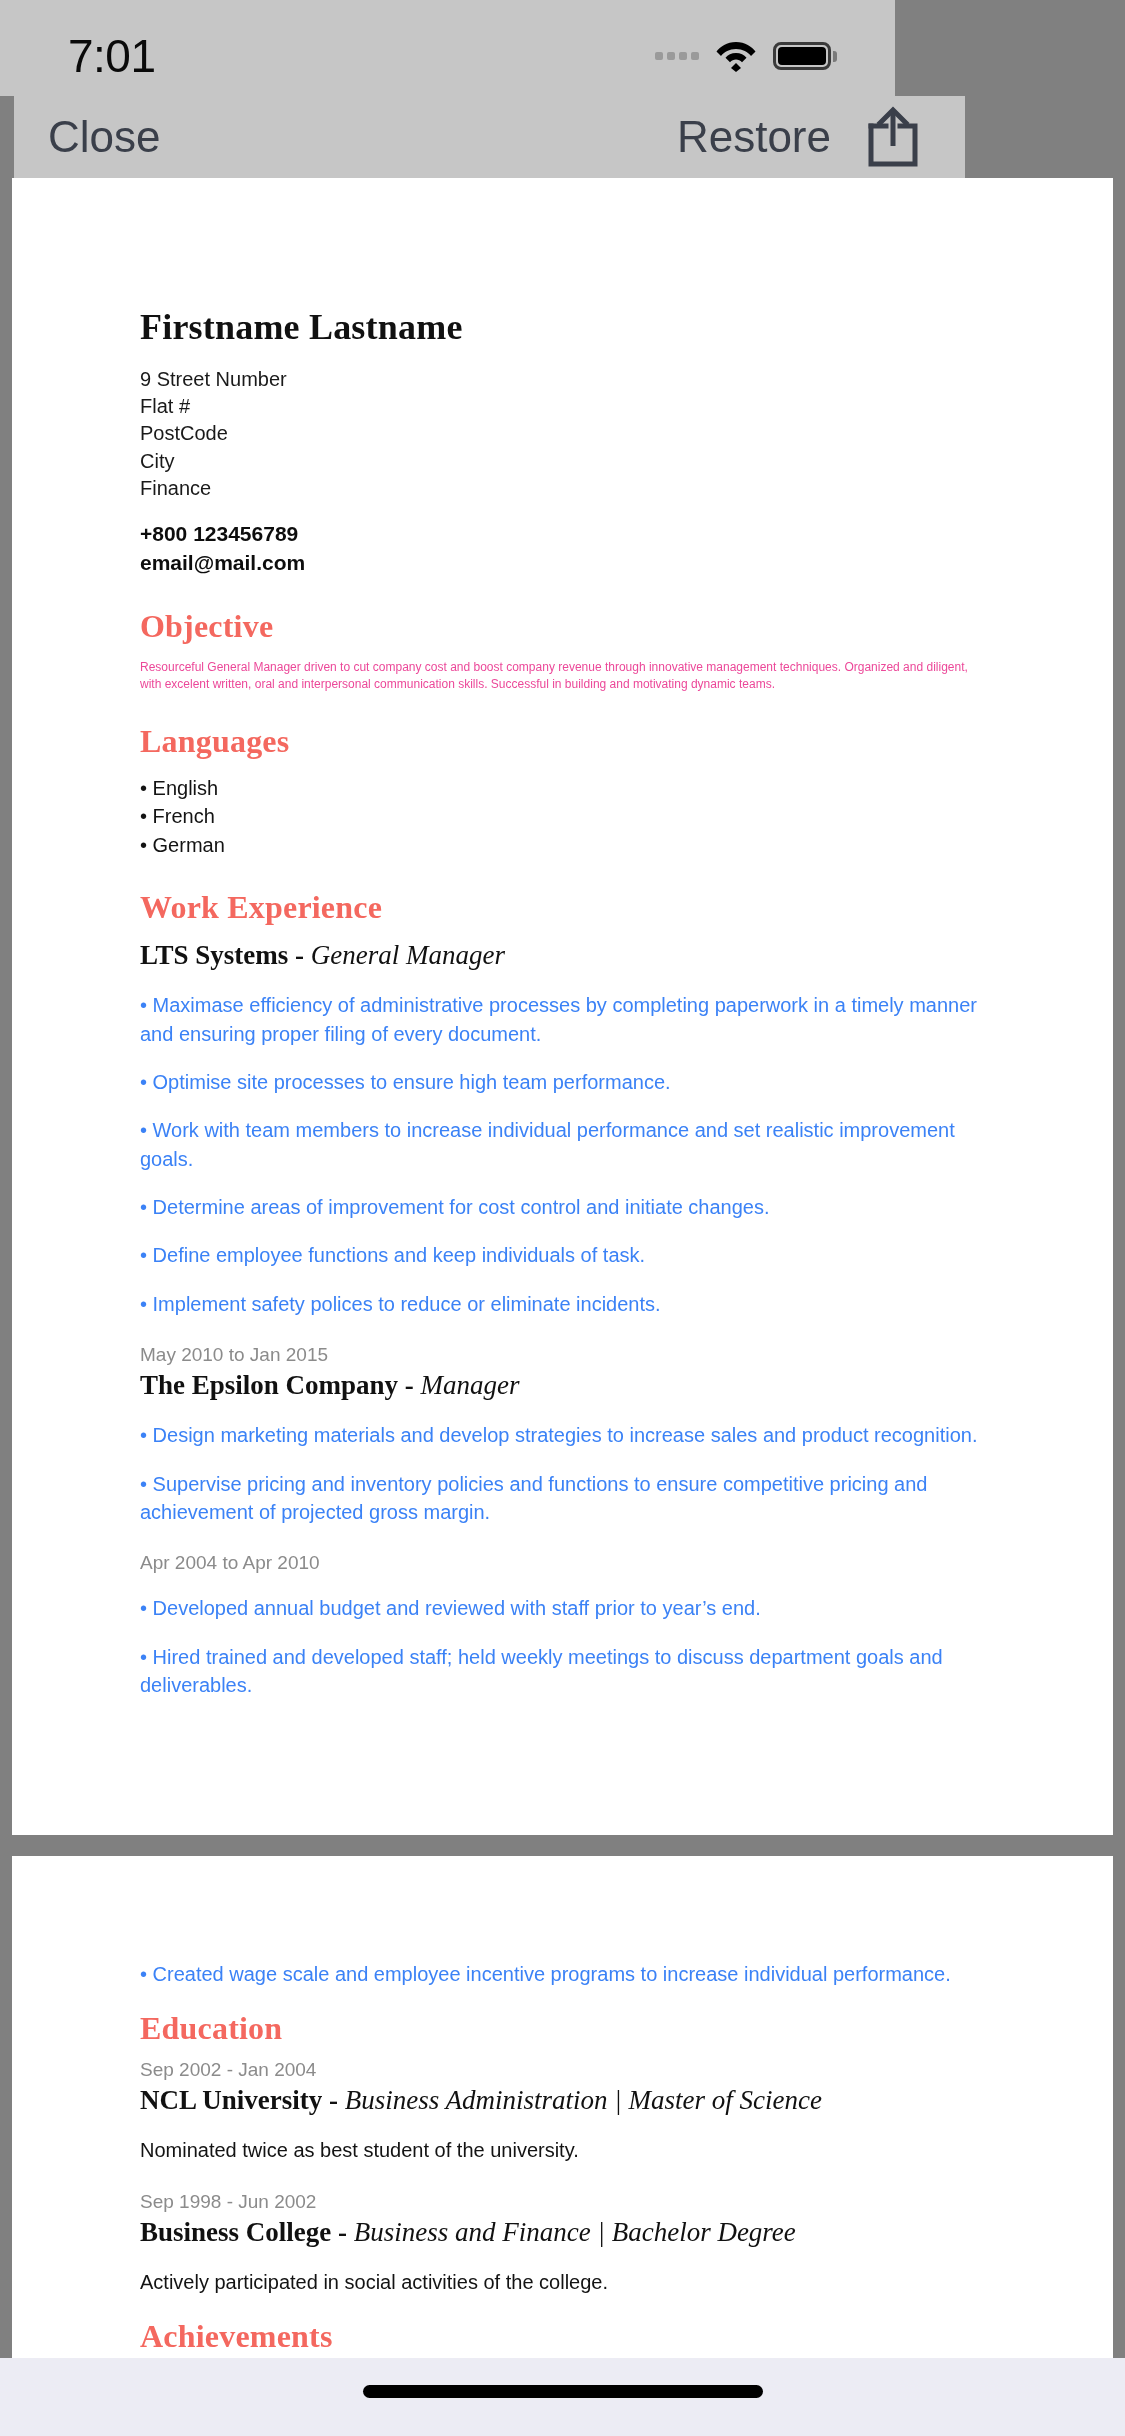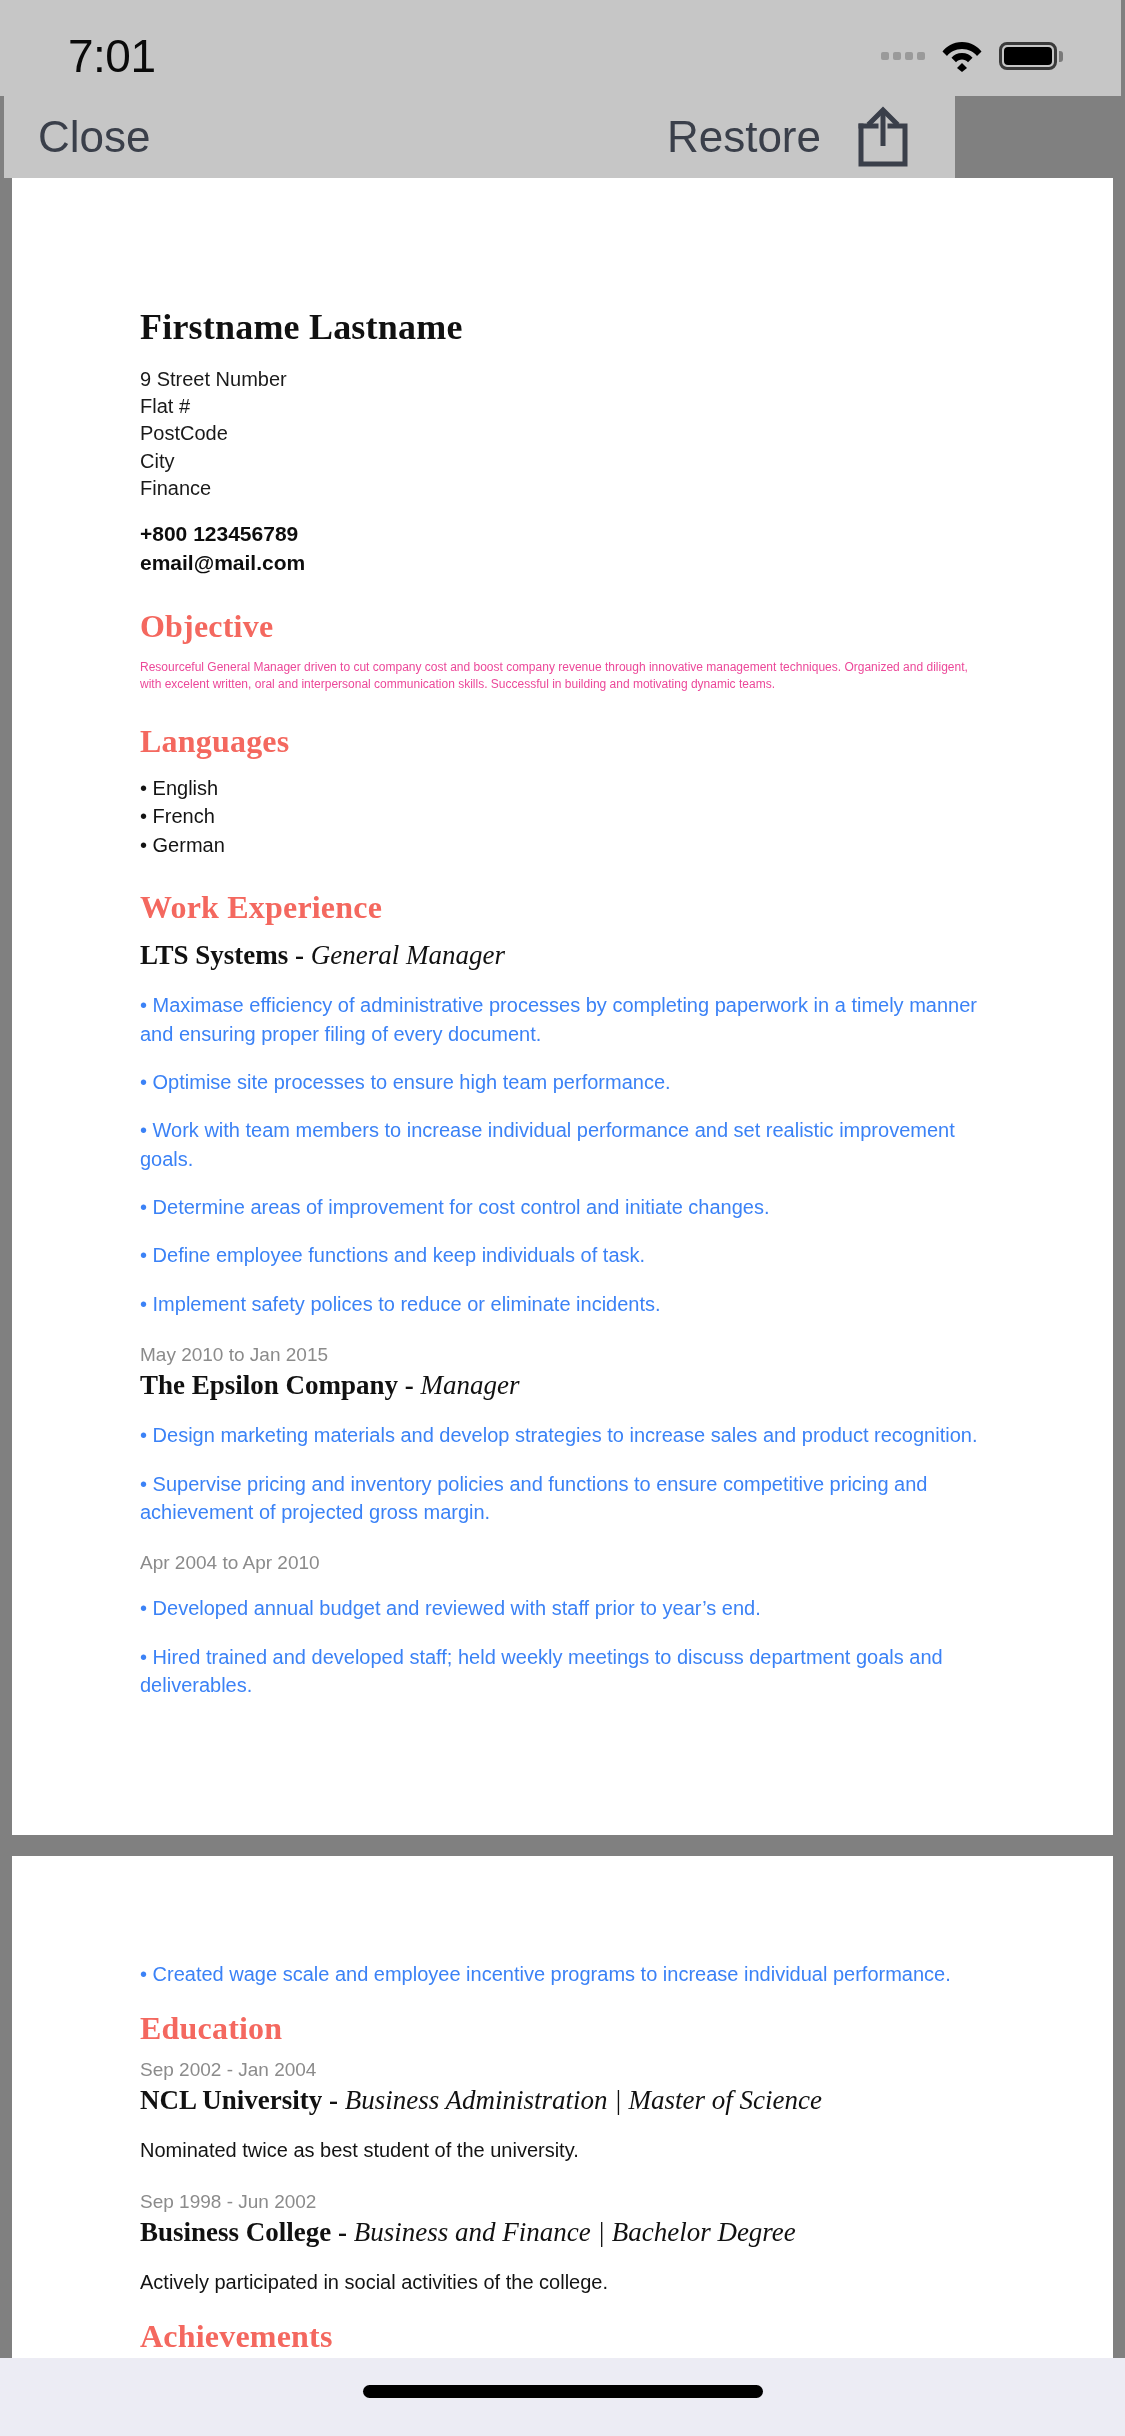--- a/index.html
+++ b/index.html
@@ -6,21 +6,21 @@
   html, body {
     width:1125px; height:2436px;
     background:#808080;
     font-family:"Liberation Sans", sans-serif;
     overflow:hidden;
   }
   #screen { position:relative; width:1125px; height:2436px; background:#808080; }
 
   
   .status-bar {
-    position:absolute; top:0; left:0; width:1121px; height:96px;
+    position:absolute; top:0; left:0; width:895px; height:96px;
     background:#c6c6c6;
     display:flex; align-items:center; justify-content:space-between;
     padding:0 58px 0 68px;
   }
   .status-time {
     font-size:46px; font-weight:500; color:#0a0a0a;
     letter-spacing:-0.5px; margin-top:16px;
     font-family:"Liberation Sans", sans-serif;
   }
   .status-right { display:flex; align-items:center; gap:16px; margin-top:16px; }
@@ -30,21 +30,21 @@
   .battery-icon { display:flex; align-items:center; }
   .battery-body {
     width:58px; height:28px; border:3px solid #3a3a3a; border-radius:8px;
     padding:2px; display:flex;
   }
   .battery-fill { flex:1; background:#000; border-radius:4px; }
   .battery-cap { width:4px; height:11px; background:#7a7a7a; border-radius:0 3px 3px 0; margin-left:2px; }
 
   
   .nav-bar {
-    position:absolute; top:96px; left:4px; width:951px; height:82px;
+    position:absolute; top:96px; left:14px; width:951px; height:82px;
     background:#c6c6c6;
     display:flex; align-items:center; justify-content:space-between;
     padding:0 42px 0 34px;
   }
   .nav-left, .nav-right { display:flex; align-items:center; }
   .nav-right { gap:36px; }
   .nav-btn {
     font-size:44px; color:#3a3f4a; font-weight:400;
     font-family:"Liberation Sans", sans-serif;
     letter-spacing:0px; background:none; border:none; cursor:pointer;

